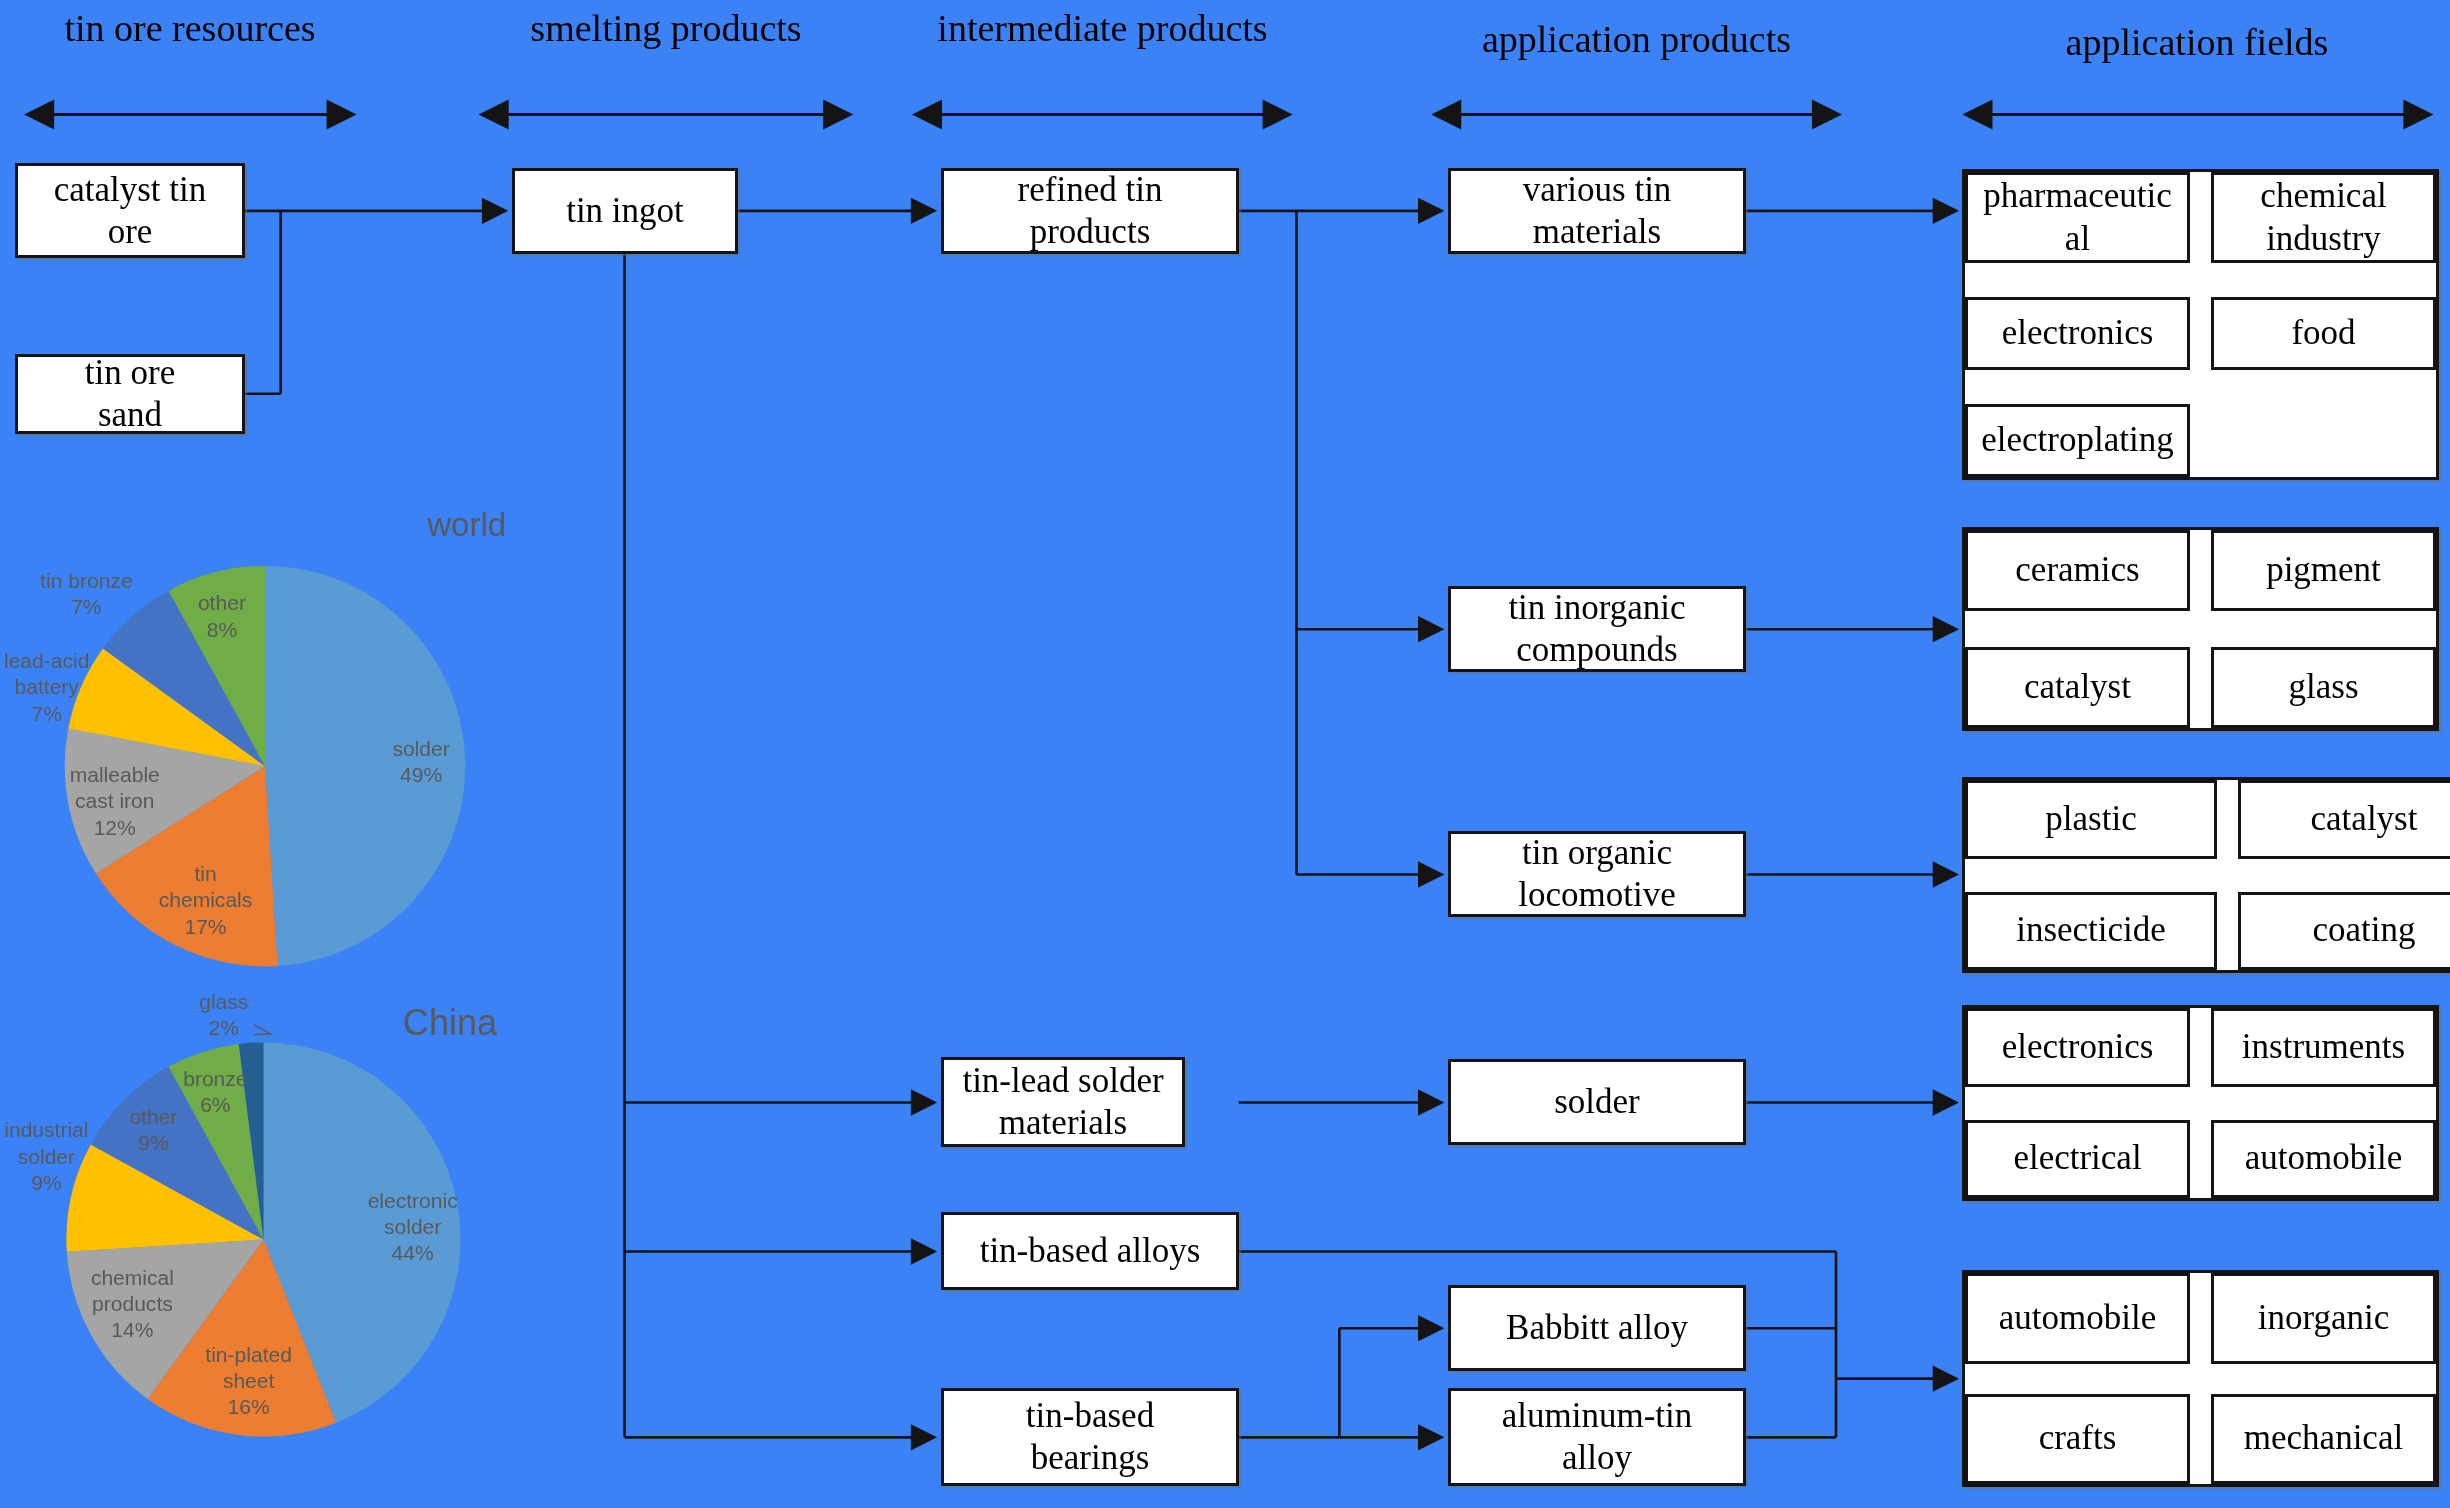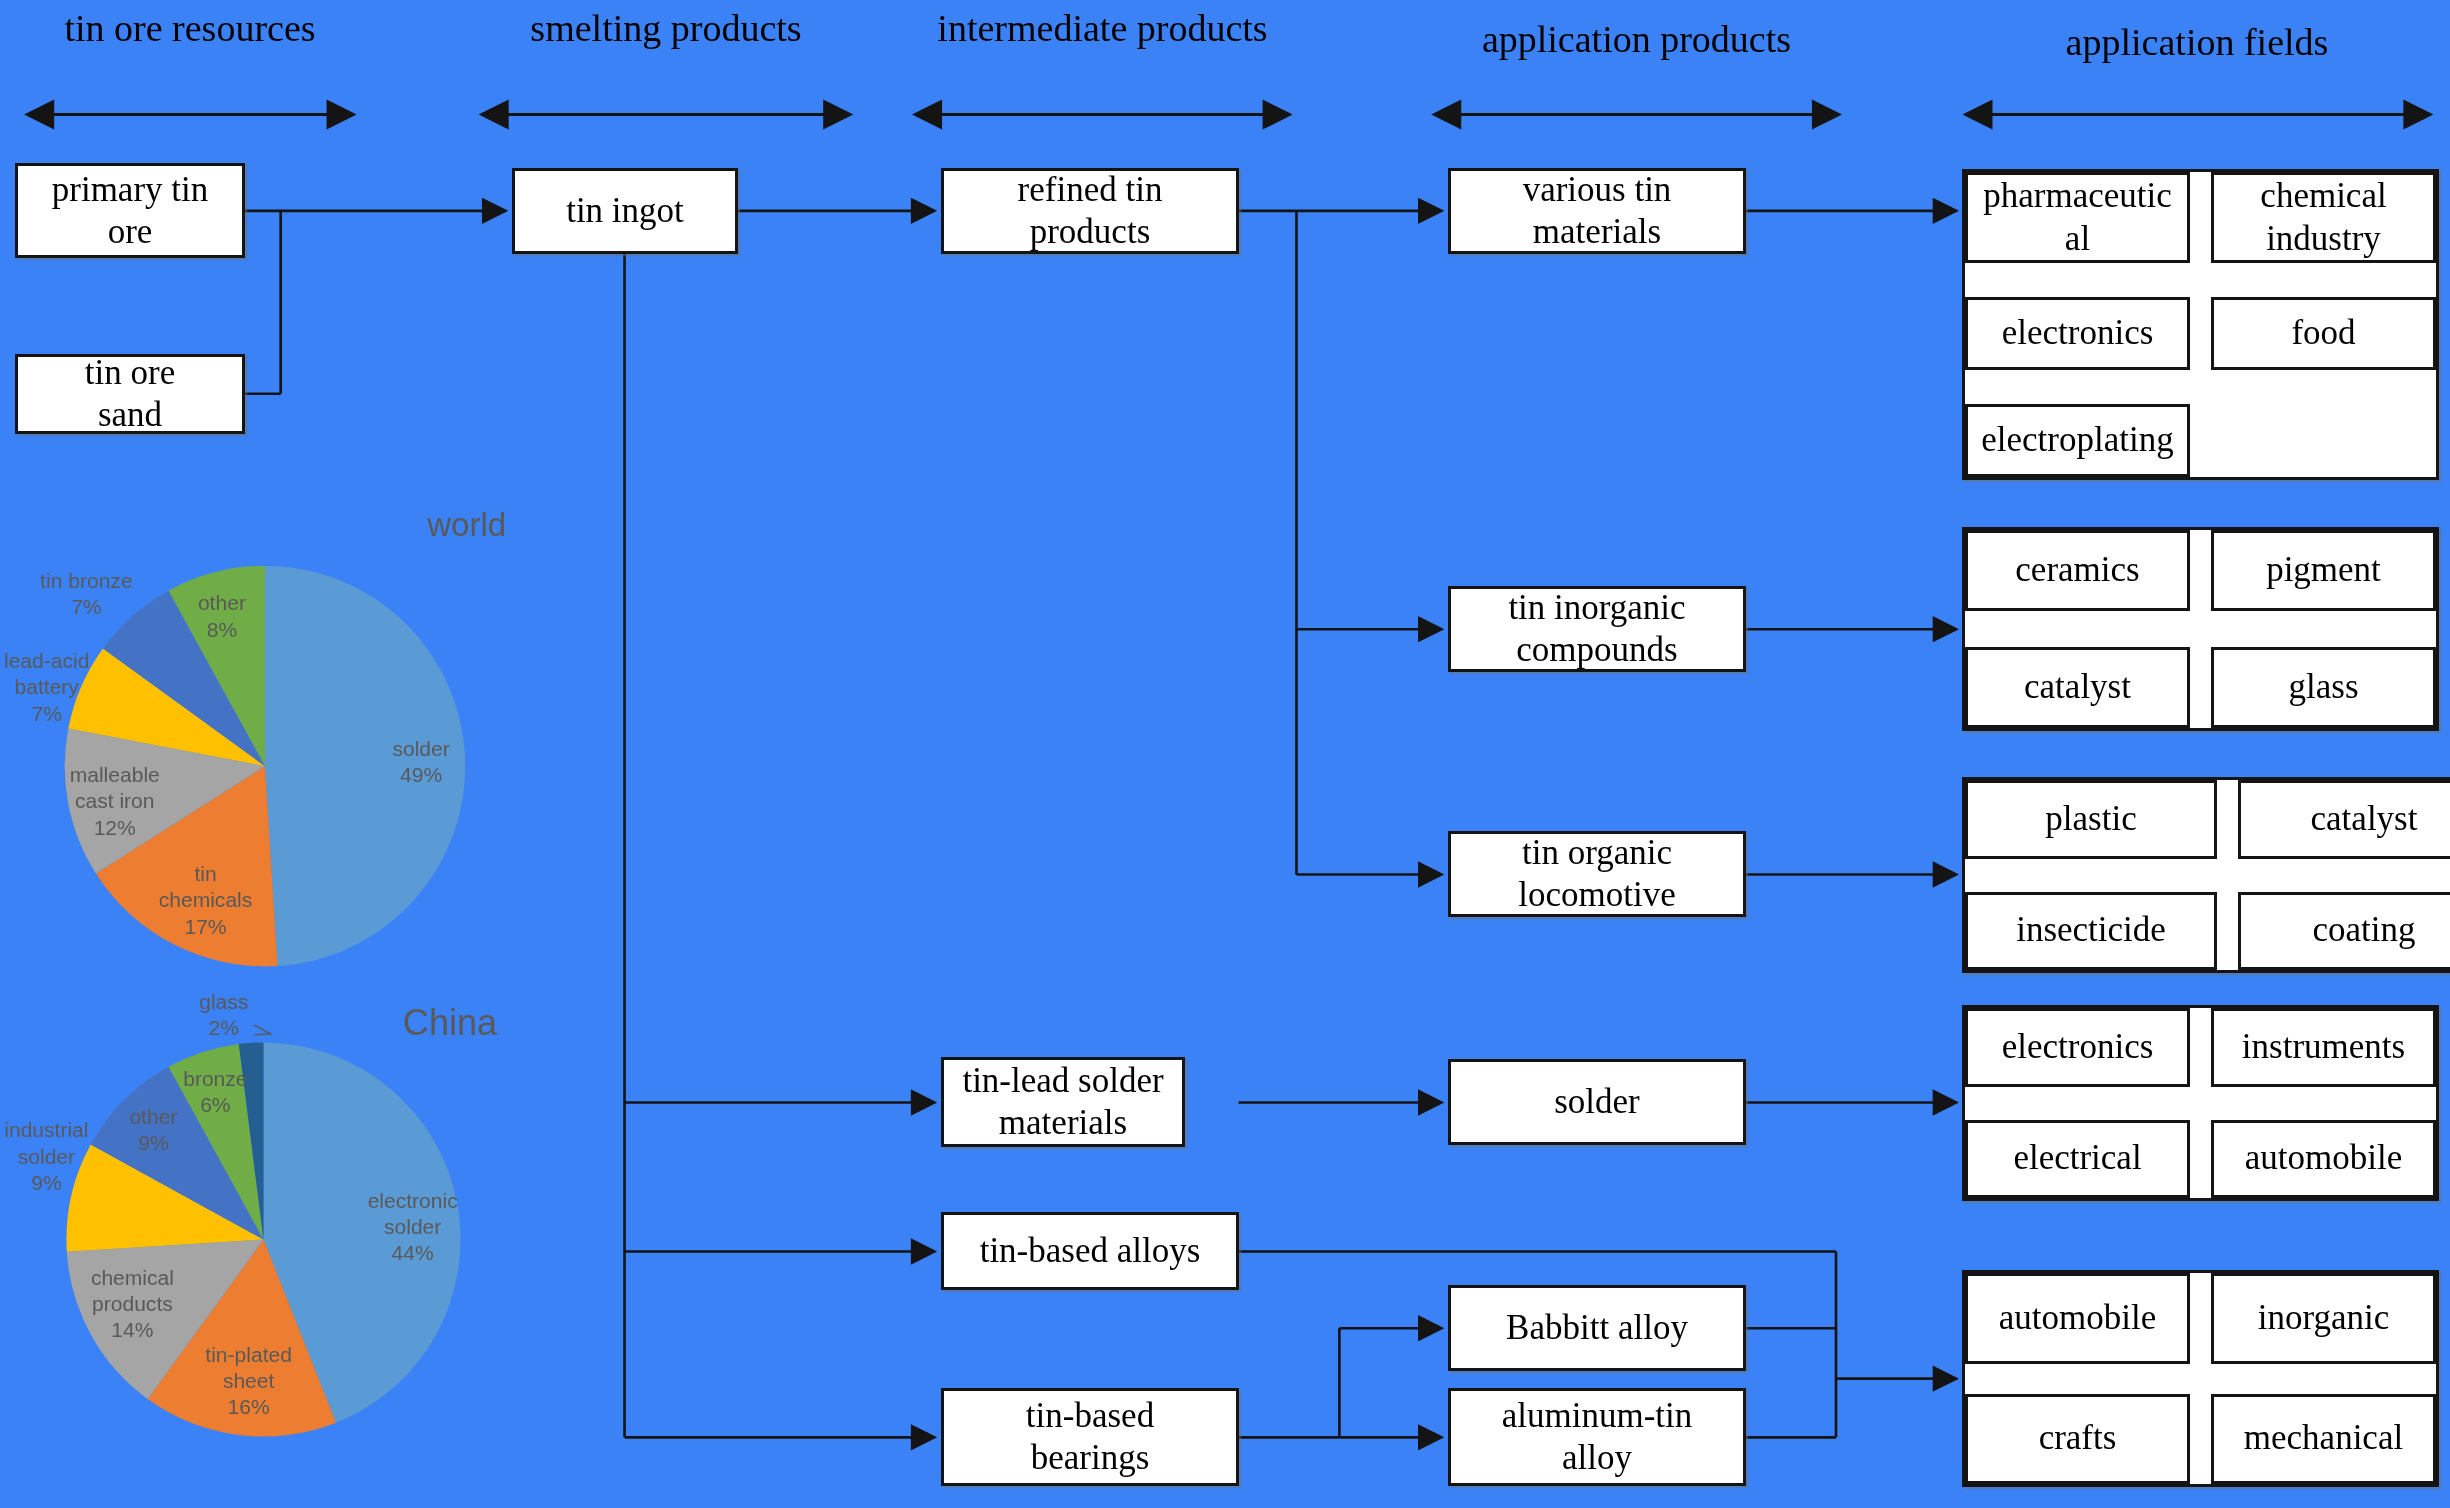--- a/index.html
+++ b/index.html
@@ -65,21 +65,21 @@
     <path class="connector" d="M1646,1663 H2440 M2440,1663 V1910 M2320,1765 H2440 M2320,1910 H2440"></path>
     <path class="connector" d="M2440,1832 H2600" marker-end="url(#arrowhead)"></path>
   </svg>
 
   <div class="colhead" style="left:19px;top:6px;width:342px;">tin ore resources</div>
   <div class="colhead" style="left:474px;top:6px;width:384px;">smelting products</div>
   <div class="colhead" style="left:907px;top:6px;width:391px;">intermediate products</div>
   <div class="colhead" style="left:1426px;top:16.6px;width:421px;">application products</div>
   <div class="colhead" style="left:1956px;top:19.6px;width:482px;">application fields</div>
 
-  <div class="fbox" style="left:15px;top:163px;width:230px;height:95px;">primary tin ore</div>
+  <div class="fbox" style="left:15px;top:163px;width:230px;height:95px;">catalyst tin ore</div>
   <div class="fbox tight" style="left:15px;top:354px;width:230px;height:80px;">tin ore sand</div>
   <div class="fbox" style="left:512px;top:168px;width:226px;height:86px;">tin ingot</div>
   <div class="fbox" style="left:941px;top:168px;width:298px;height:86px;">refined tin products</div>
   <div class="fbox" style="left:1448px;top:168px;width:298px;height:86px;">various tin materials</div>
   <div class="fbox" style="left:1448px;top:586px;width:298px;height:86px;">tin inorganic compounds</div>
   <div class="fbox" style="left:1448px;top:831px;width:298px;height:86px;">tin organic locomotive</div>
   <div class="fbox" style="left:941px;top:1057px;width:244px;height:90px;">tin-lead solder materials</div>
   <div class="fbox" style="left:1448px;top:1059px;width:298px;height:86px;">solder</div>
   <div class="fbox" style="left:941px;top:1212px;width:298px;height:78px;">tin-based alloys</div>
   <div class="fbox" style="left:1448px;top:1285px;width:298px;height:86px;">Babbitt alloy</div>

